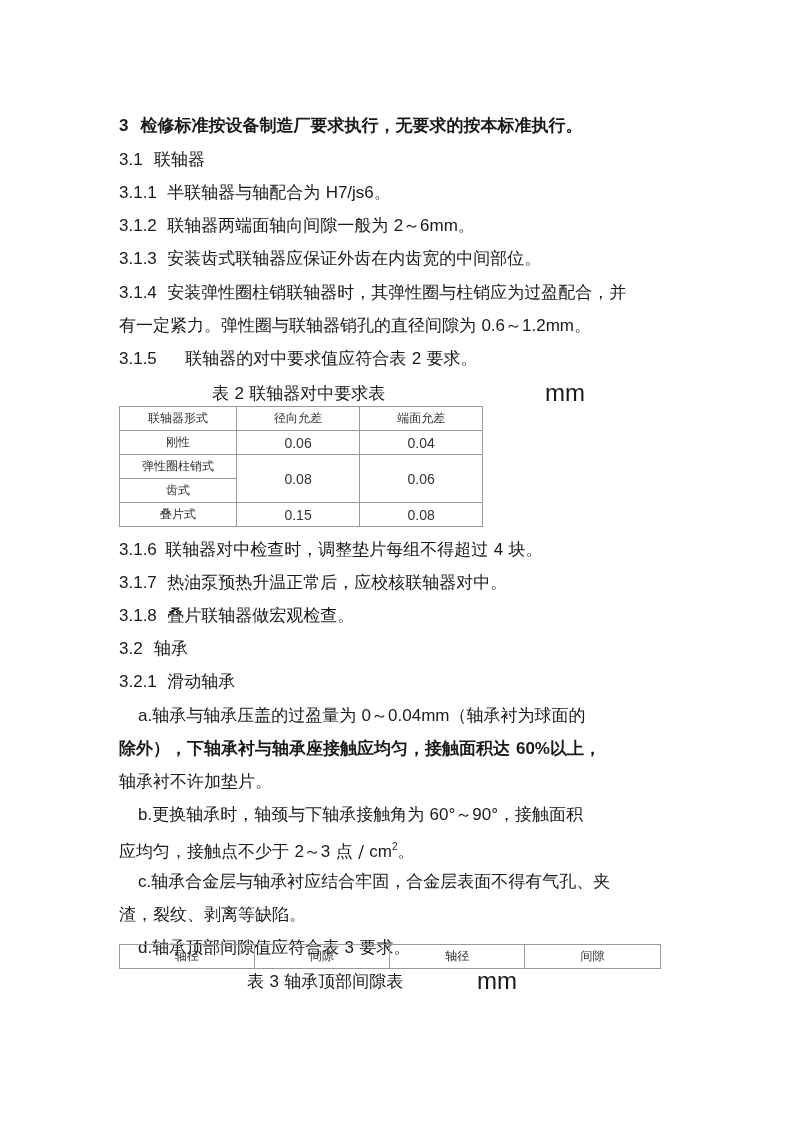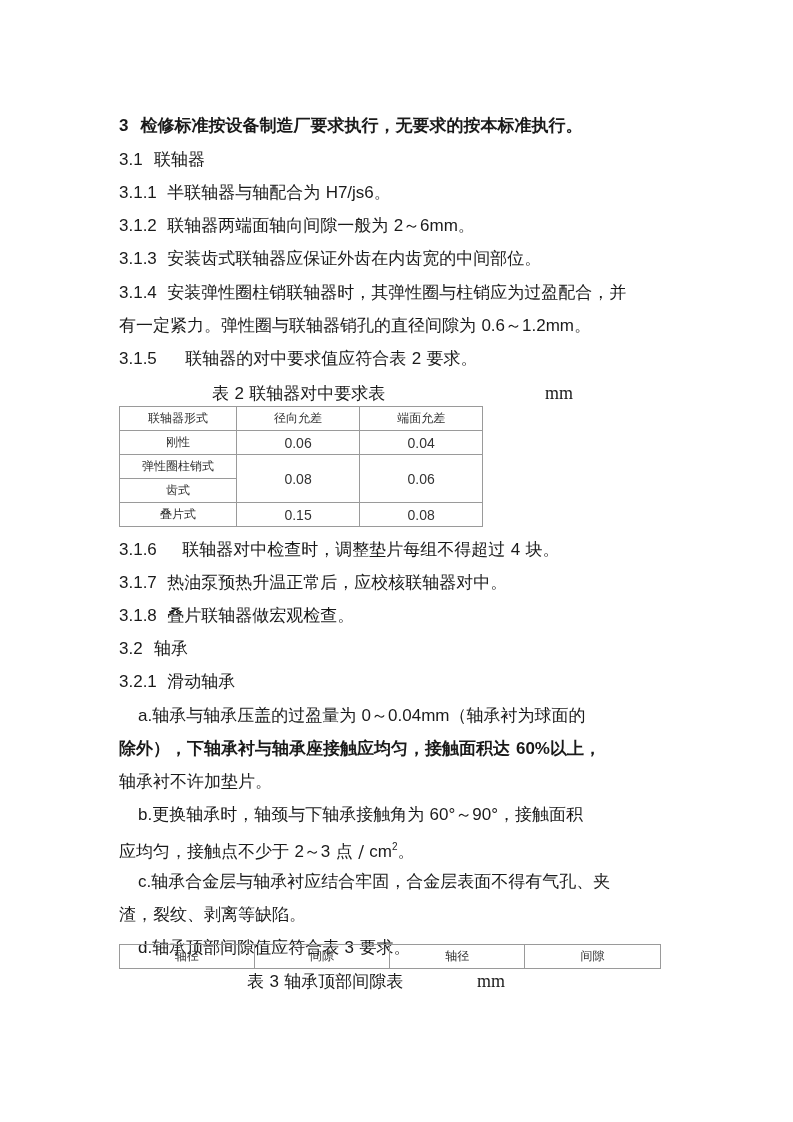--- a/index.html
+++ b/index.html
@@ -11,21 +11,21 @@
   .line {
     position: absolute; left: 119px; white-space: nowrap;
     font-size: 17px; line-height: 20px;
   }
   .num { font-family: "Liberation Sans", "DejaVu Sans", sans-serif; }
   .bold { font-weight: bold; }
   .indent { left: 138px; }
   .caption {
     position: absolute; white-space: nowrap; font-size: 17px; line-height: 22px;
   }
-  .unit { position: absolute; font-family: Liberation Serif, serif; font-size: 18px; line-height: 22px; }
+  .unit { position: absolute; font-family: Liberation Sans, sans-serif; font-size: 24px; line-height: 22px; }
   table.t {
     position: absolute; left: 119px; border-collapse: collapse;
     font-size: 12px; color: #333;
   }
   table.t td {
     border: 1px solid #9a9a9a; text-align: center; padding: 0; height: 23px;
   }
   table.t td.v { font-family: "Liberation Sans", sans-serif; font-size: 14px; }
   sup { font-size: 10px; }
 </style>
@@ -103,21 +103,21 @@
   <tr>
     <td>叠片式</td>
     <td class="v">0.15</td>
     <td class="v">0.08</td>
   </tr>
 </tbody>
   </table>
 
 <div class="line" style="top:539px;">
   <span class="num">3.1.6</span>
-  <span style="margin-left:20px;">联轴器对中检查时，调整垫片每组不得超过 </span><span class="num">4</span><span> 块。</span>
+  <span style="margin-left:3px;">联轴器对中检查时，调整垫片每组不得超过 </span><span class="num">4</span><span> 块。</span>
 </div>
 
 <div class="line" style="top:572px;">
   <span class="num">3.1.7</span>
   <span style="margin-left:5px;">热油泵预热升温正常后，应校核联轴器对中。</span>
 </div>
 
 <div class="line" style="top:605px;">
   <span class="num">3.1.8</span>
   <span style="margin-left:5px;">叠片联轴器做宏观检查。</span>

